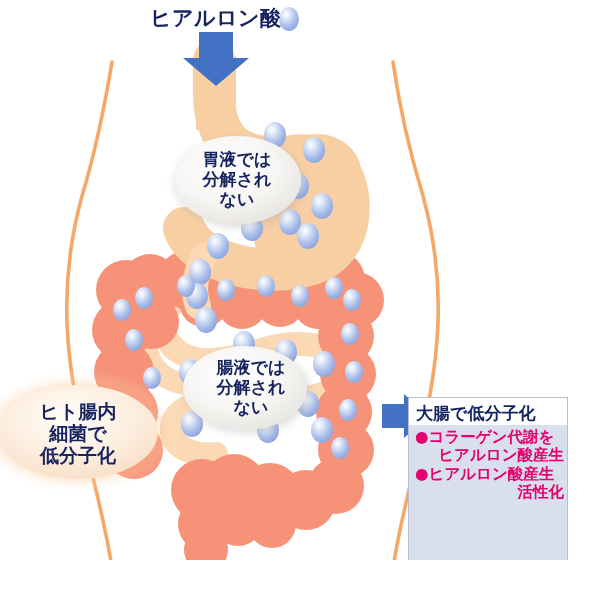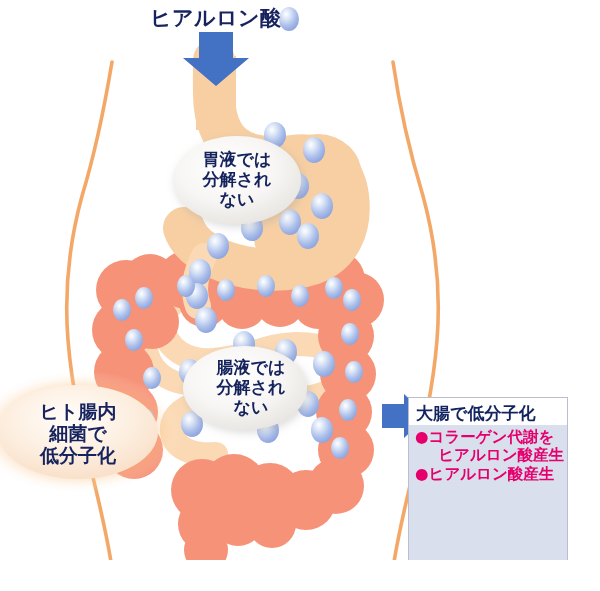--- a/index.html
+++ b/index.html
@@ -288,16 +288,17 @@
       <span>大腸で低分子化</span>
     </div>
     <div id="info-body">
       <div class="bullet-line">
         <span>●</span><span>コラーゲン代謝を</span>
       </div>
       <div class="bullet-line indent">ヒアルロン酸産生</div>
       <div class="bullet-line">
         <span>●</span><span>ヒアルロン酸産生</span>
       </div>
+      <div class="bullet-line indent">活性化</div>
     </div>
   </div>
 
 </div>
 
 </body></html>

